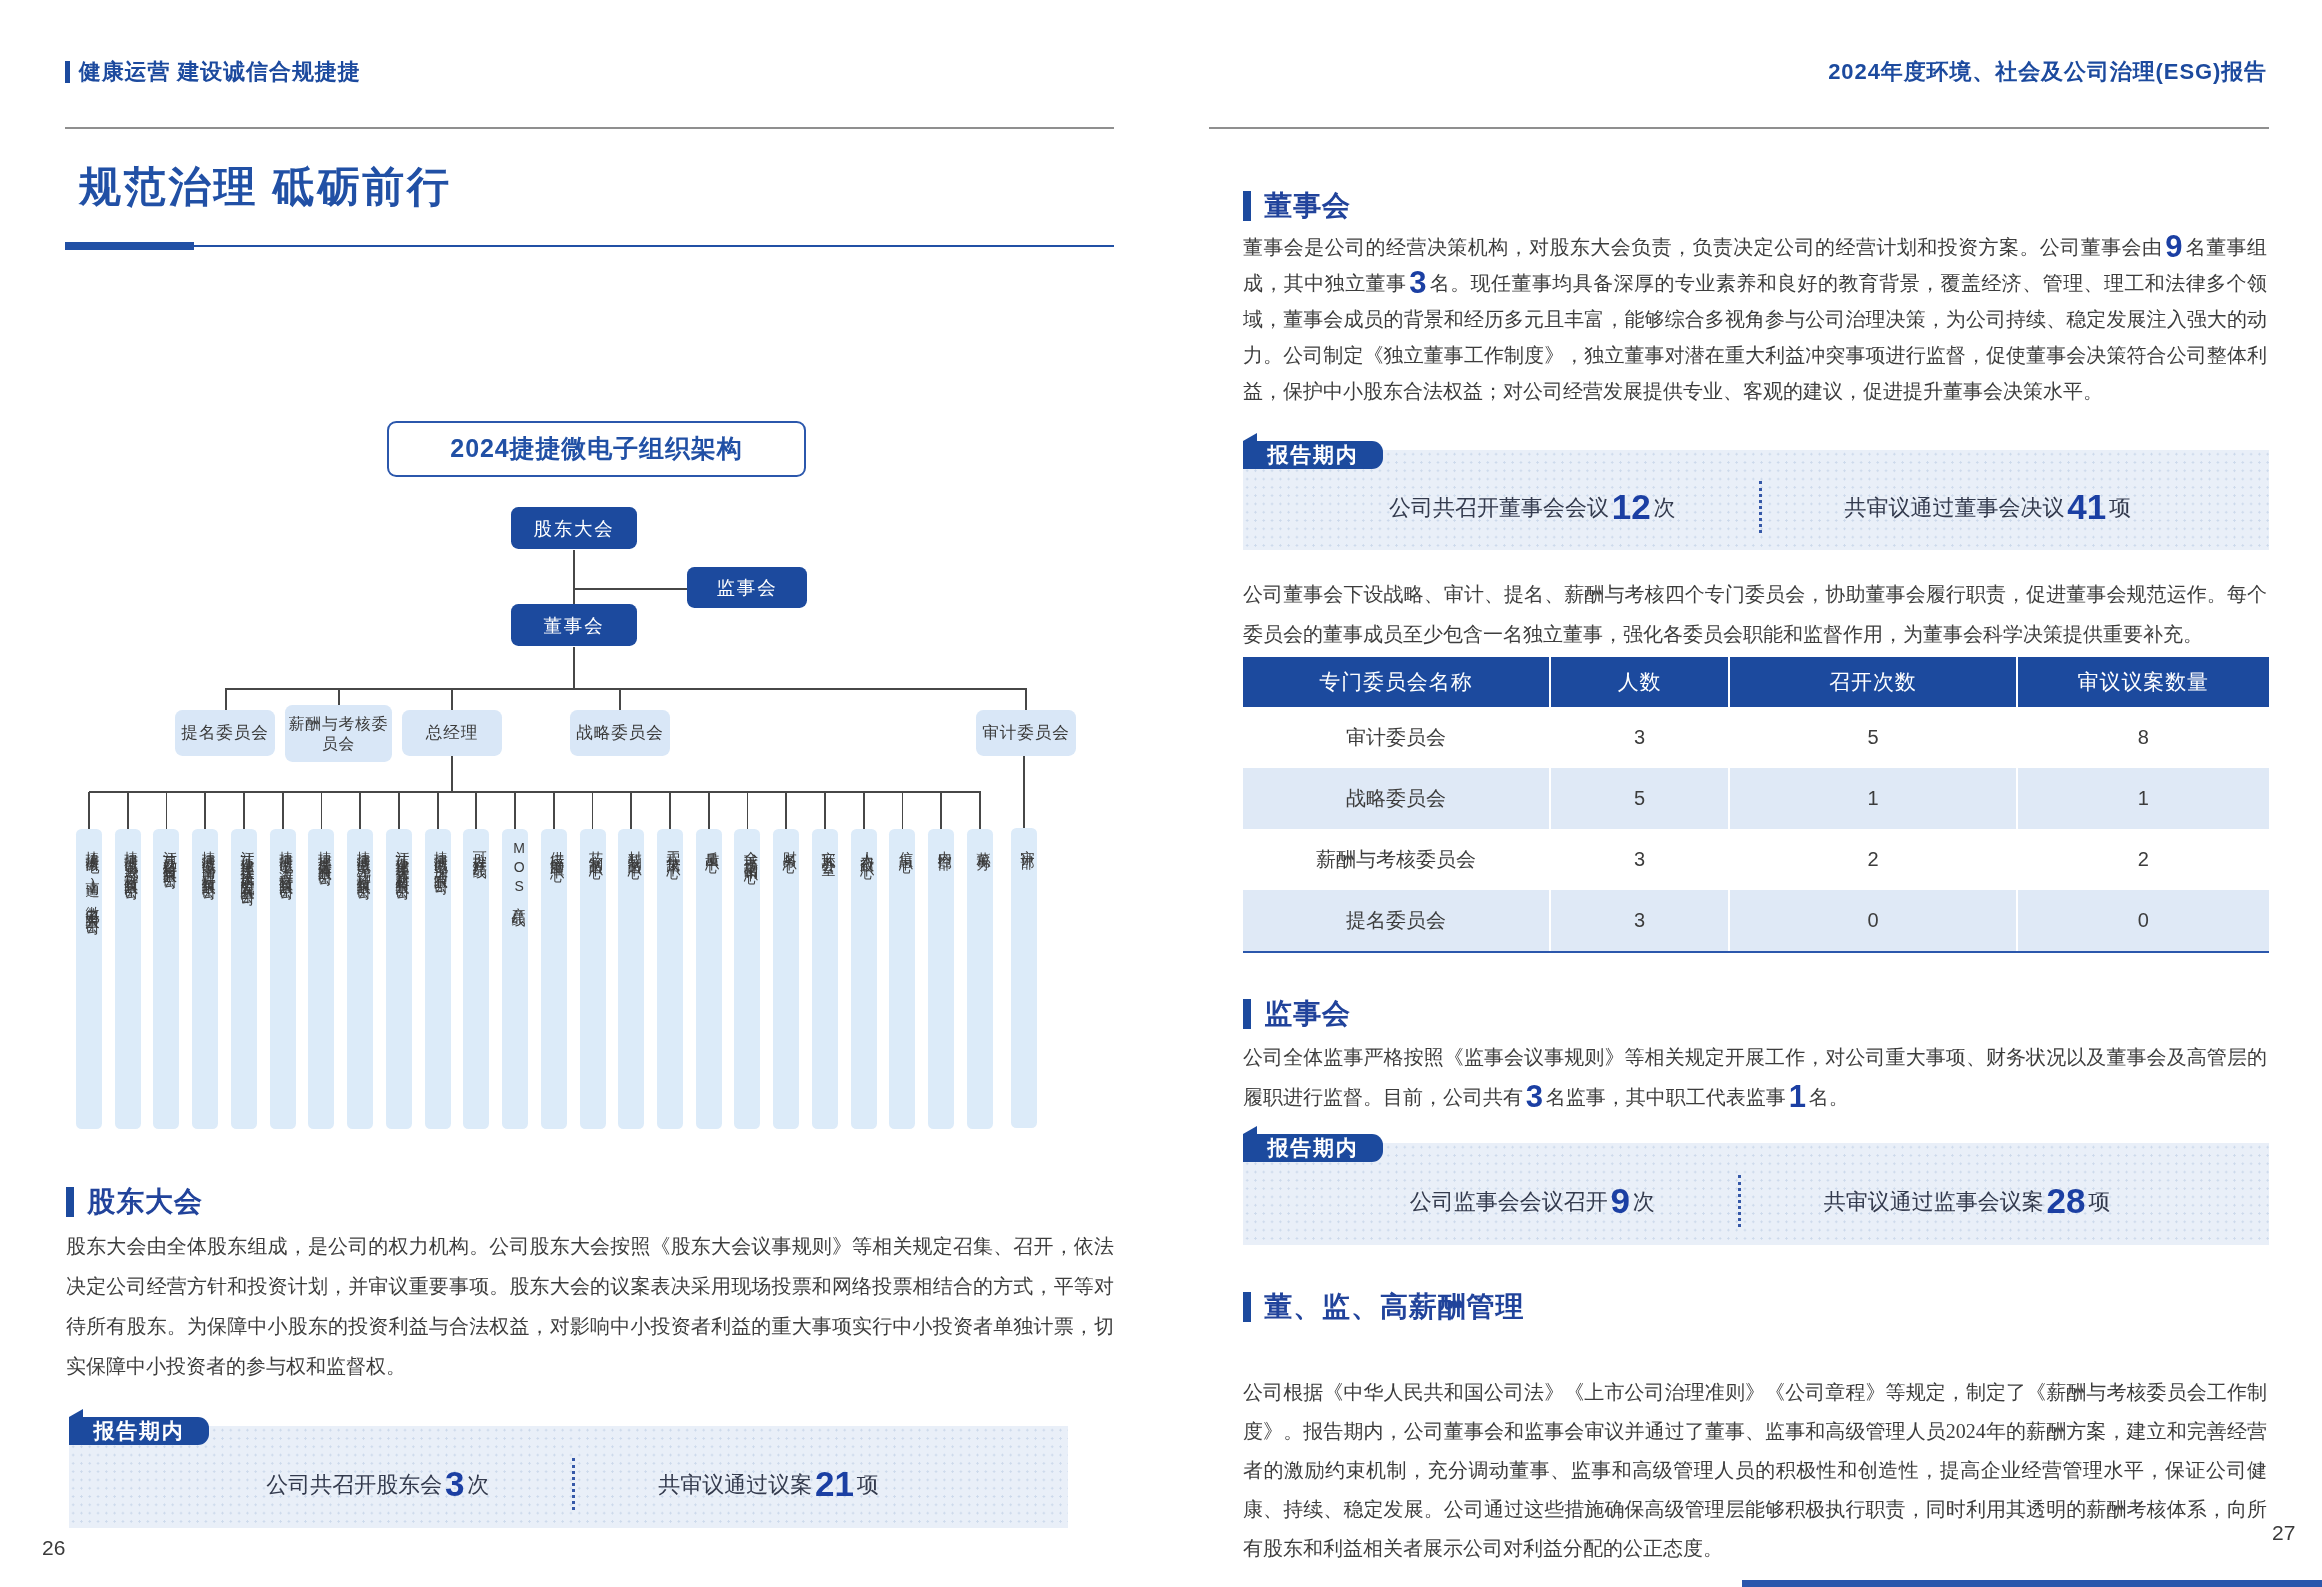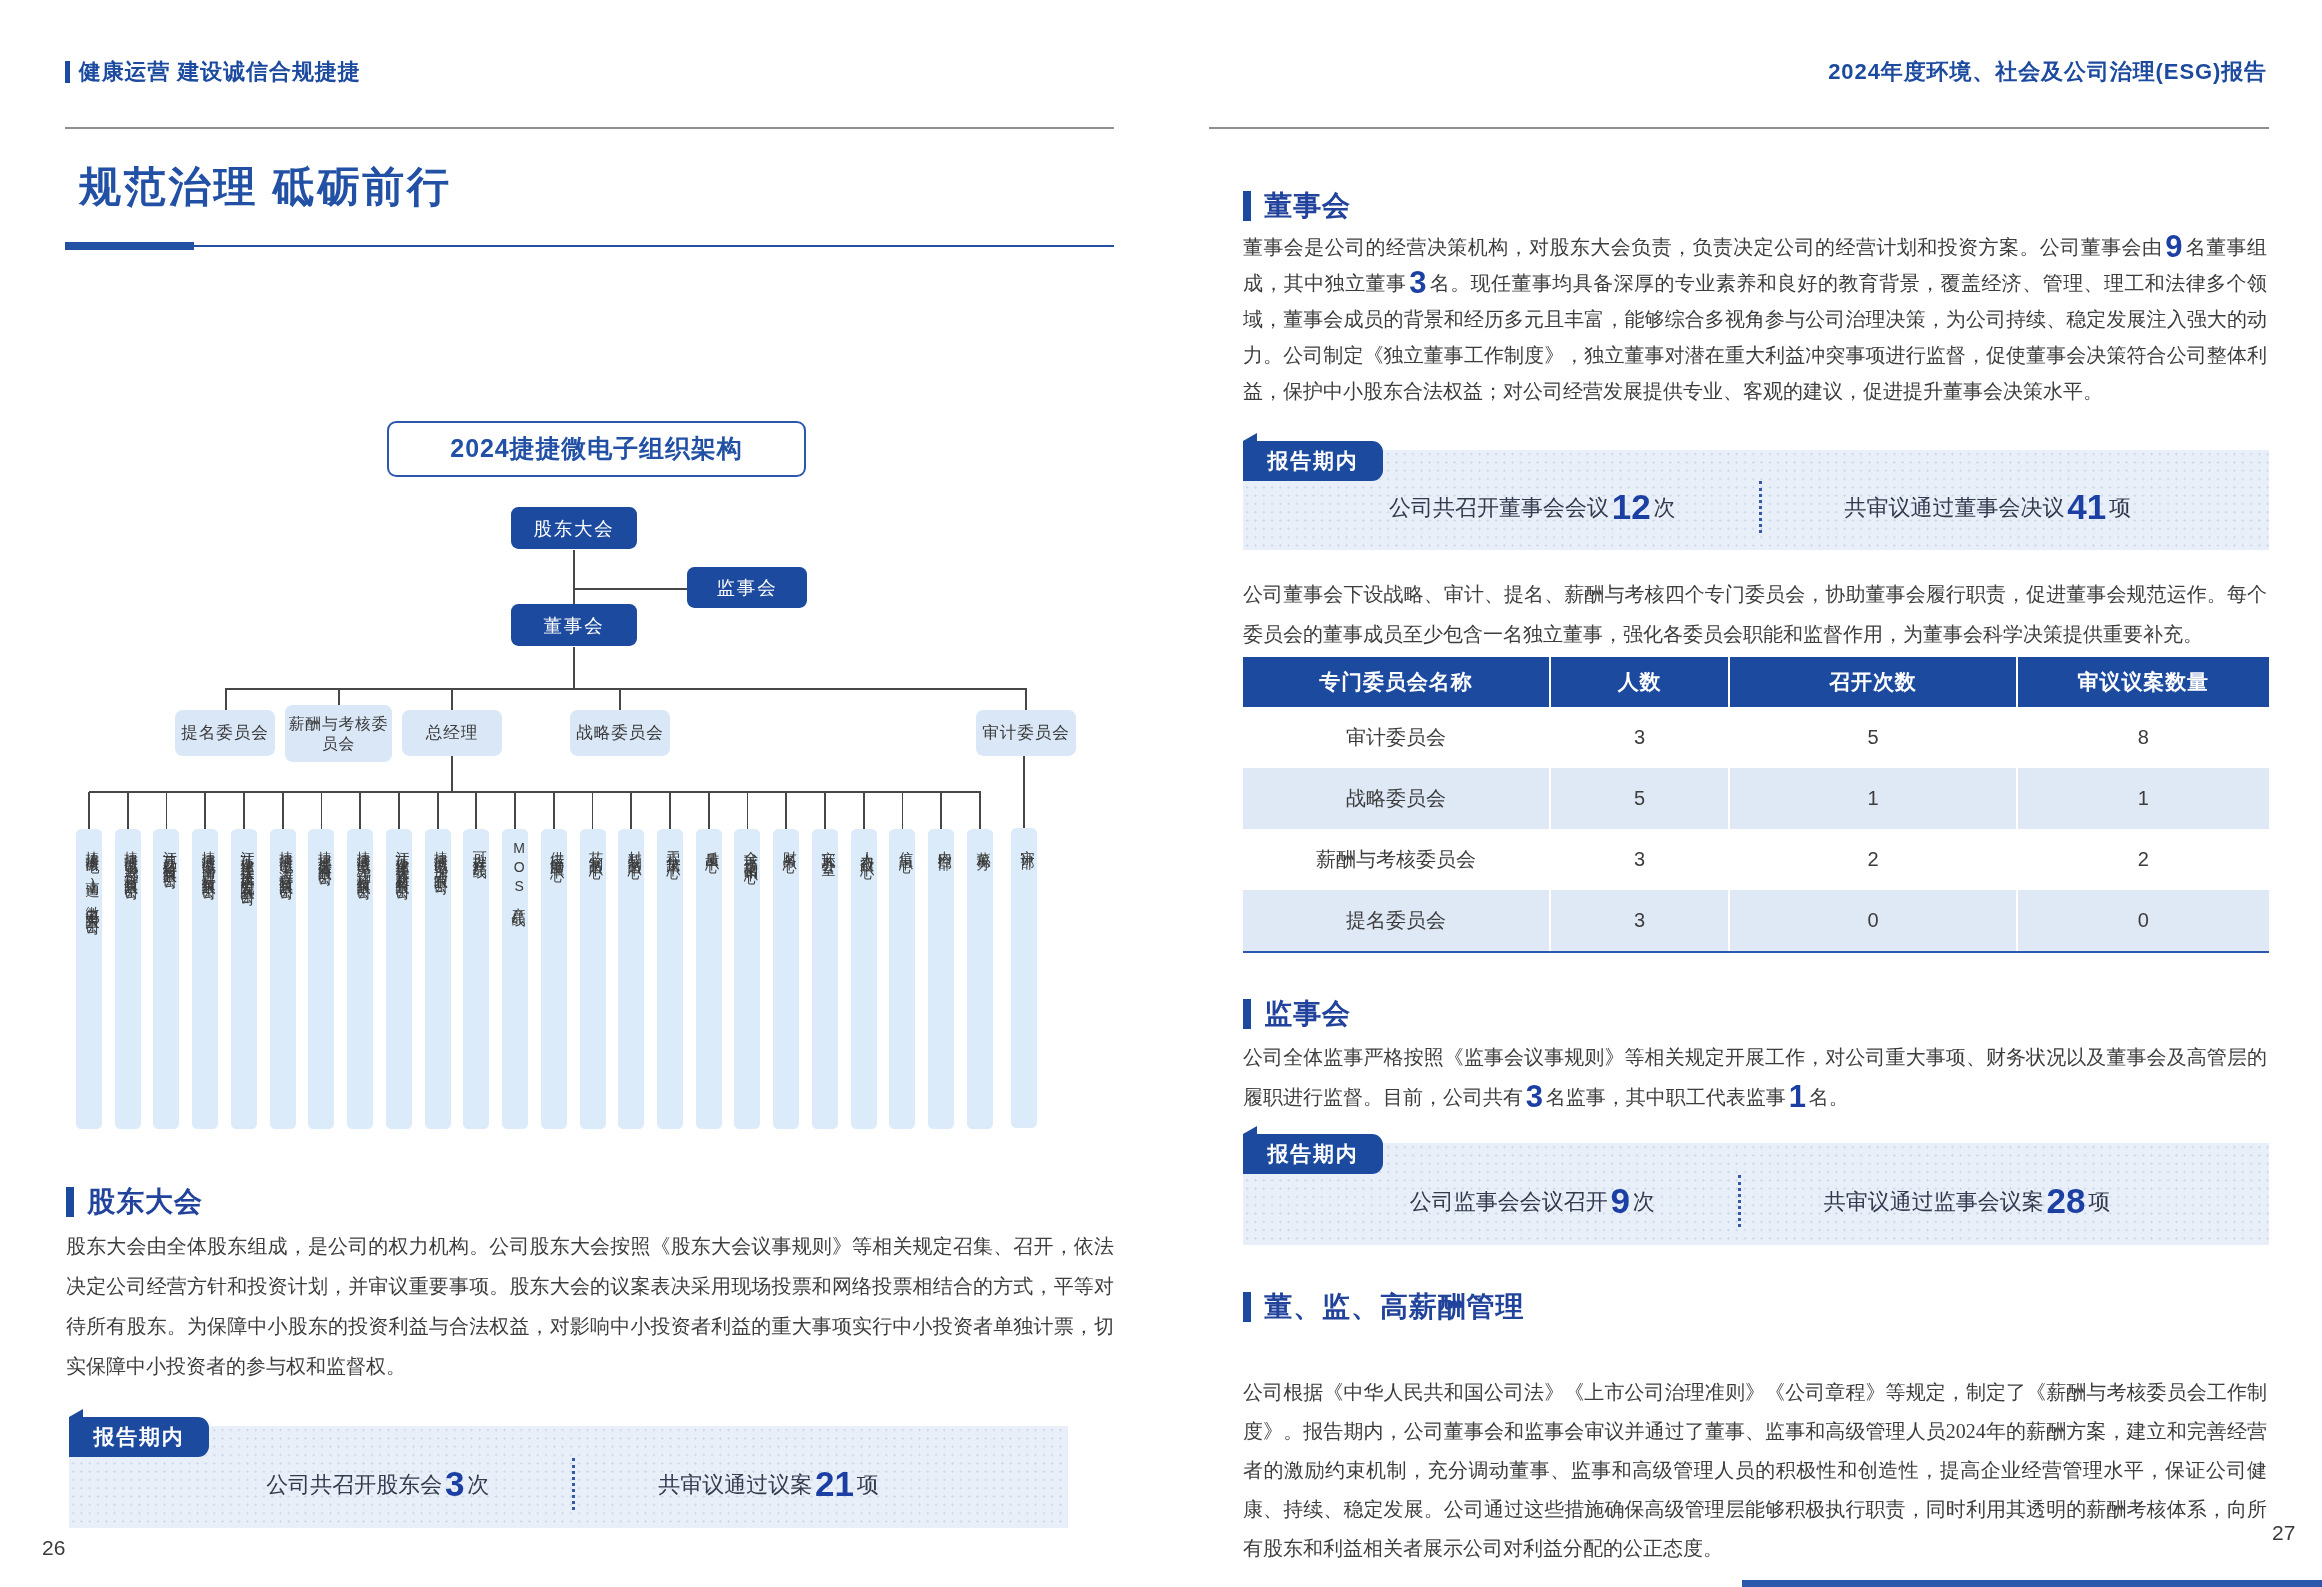--- a/index.html
+++ b/index.html
@@ -40,35 +40,35 @@
   .orgcol{width:26px;display:flex;flex-direction:column;align-items:center;}
   .stub{width:1.8px;height:37px;background:#474747;}
   .vbox{width:26px;height:300px;background:#dcebf9;border-radius:5.5px;box-sizing:border-box;
         writing-mode:vertical-rl;text-orientation:upright;font-size:14px;letter-spacing:2.8px;
         color:#3a3a3a;padding-top:11px;}
   .audit-col{position:absolute;left:965px;top:413px;}
 
   
   .report-box{position:absolute;background-color:#e9eff8;
       background-image:radial-gradient(circle,#ccd9eb 1.1px,transparent 1.1px);background-size:8.3px 8.3px;}
-  .ribbon{position:absolute;left:0;top:-9.2px;width:140px;height:40px;background:#1c4a9e;color:#fff;
+  .ribbon{position:absolute;left:0;top:-9.2px;width:140px;height:28px;background:#1c4a9e;color:#fff;
       border-radius:0 11px 11px 0;display:flex;align-items:center;justify-content:center;
       font-size:21px;font-weight:bold;letter-spacing:1.8px;}
   .ribbon:before{content:"";position:absolute;left:0;top:-8.3px;width:0;height:0;
       border-bottom:8.3px solid #1c4a9e;border-left:14.8px solid transparent;}
   .stats{display:flex;align-items:center;justify-content:center;gap:83px;height:100%;padding-top:13px;box-sizing:border-box;padding-left:8px;}
   .stat{font-size:22px;color:#333a4d;white-space:nowrap;}
   .stat .sv{font-size:35px;font-weight:bold;color:#1b3fa3;padding:0 2.8px;vertical-align:-3.7px;}
   .stat-div{height:52px;border-left:3.7px dotted #3558a8;}
 
   
   .ctable{position:absolute;left:82px;top:657px;width:1026px;border-bottom:2.8px solid #2b57ac;}
   .trow{display:grid;grid-template-columns:30% 17.5% 28% 24.5%;}
   .trow > div{display:flex;align-items:center;justify-content:center;}
-  .th{background:#1c4a9e;color:#ffffff;font-size:21px;font-weight:bold;height:50px;letter-spacing:0.9px;}
+  .th{background:#1c4a9e;color:#ffffff;font-size:21px;font-weight:normal;height:50px;letter-spacing:0.9px;}
   .th:not(:last-child),.td:not(:last-child){border-right:2.8px solid #ffffff;}
   .td{height:61px;font-size:20px;color:#3c3c3c;}
   .row-a .td{background:#ffffff;}
   .row-b .td{background:#dfe9f6;}
 
   .pagenum{position:absolute;font-size:21px;color:#3a3a3a;}
   .bottom-strip{position:absolute;left:1742px;top:1580px;width:580px;height:7.4px;background:#2b57ac;}
 </style>
 </head>
 <body>

